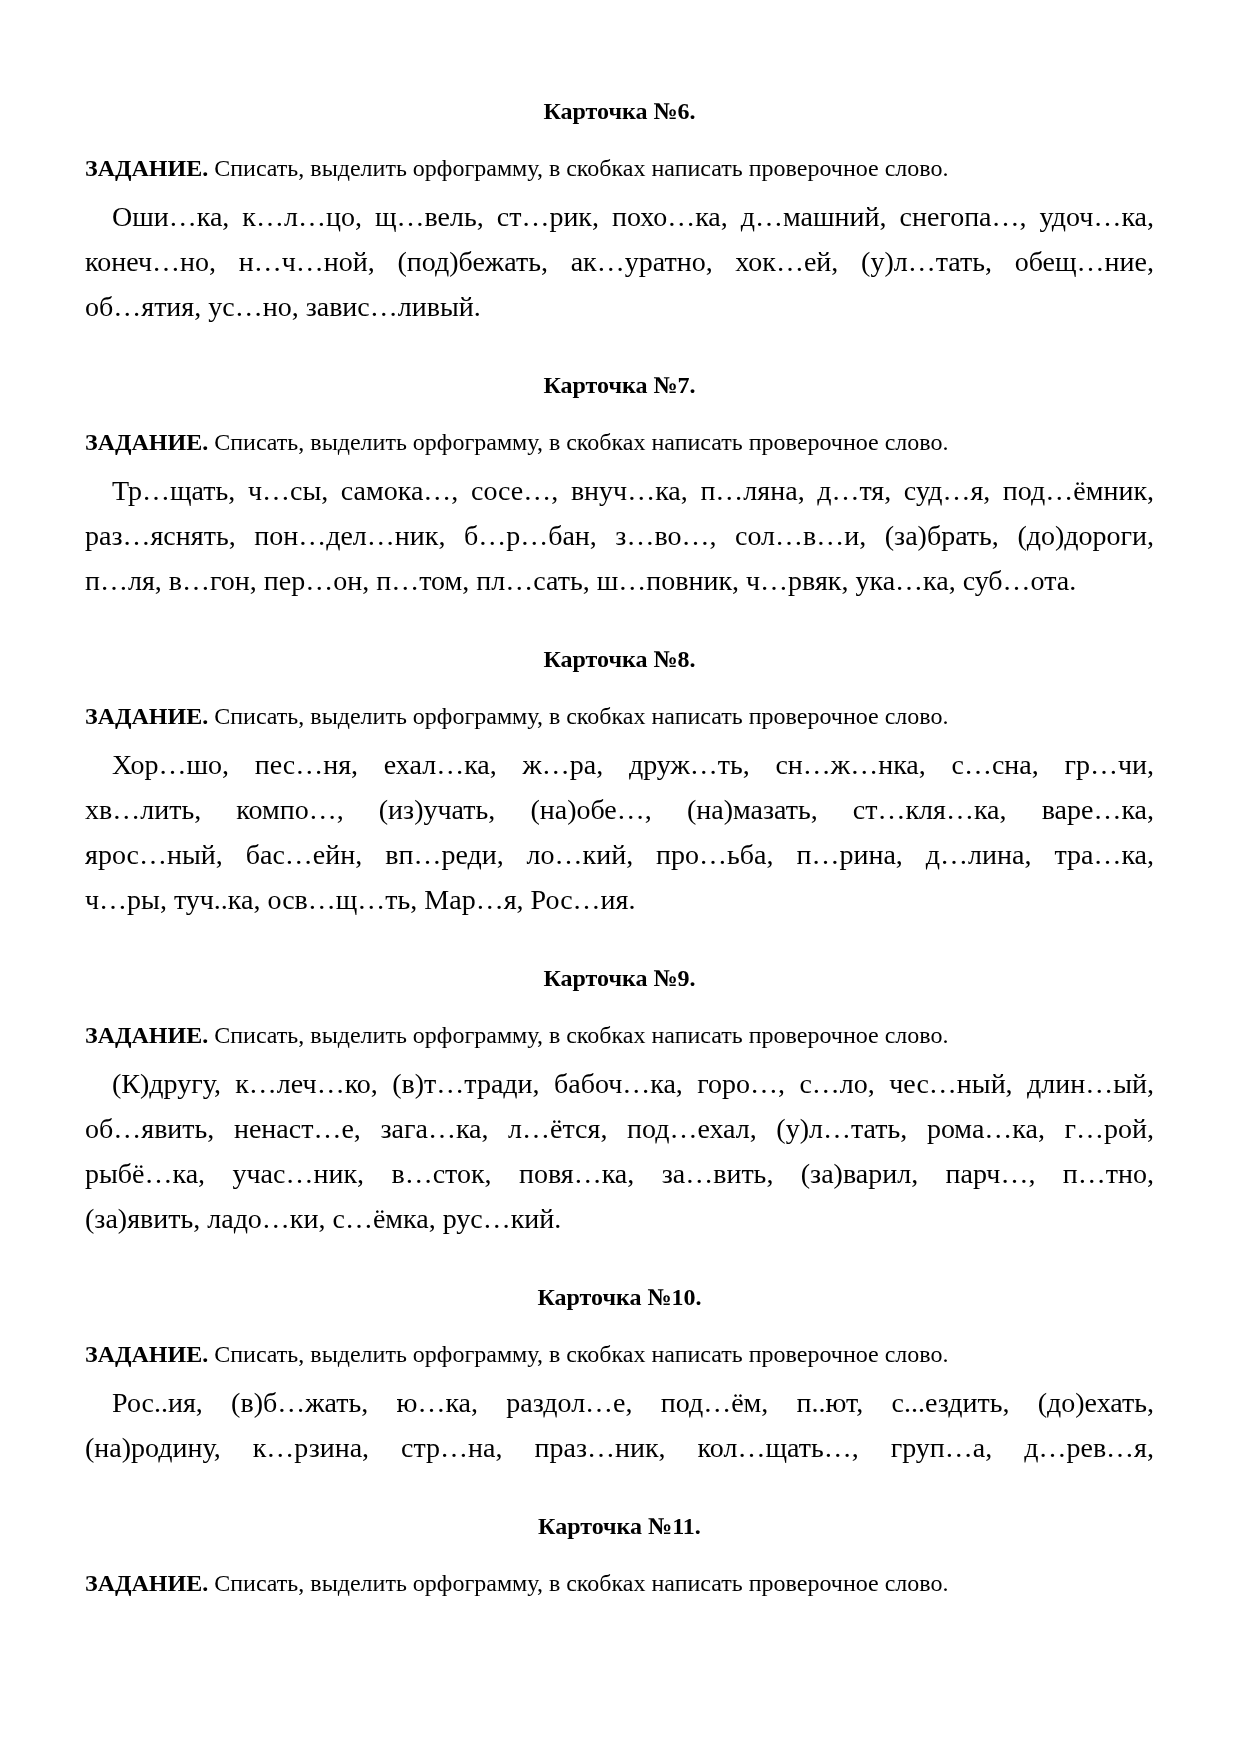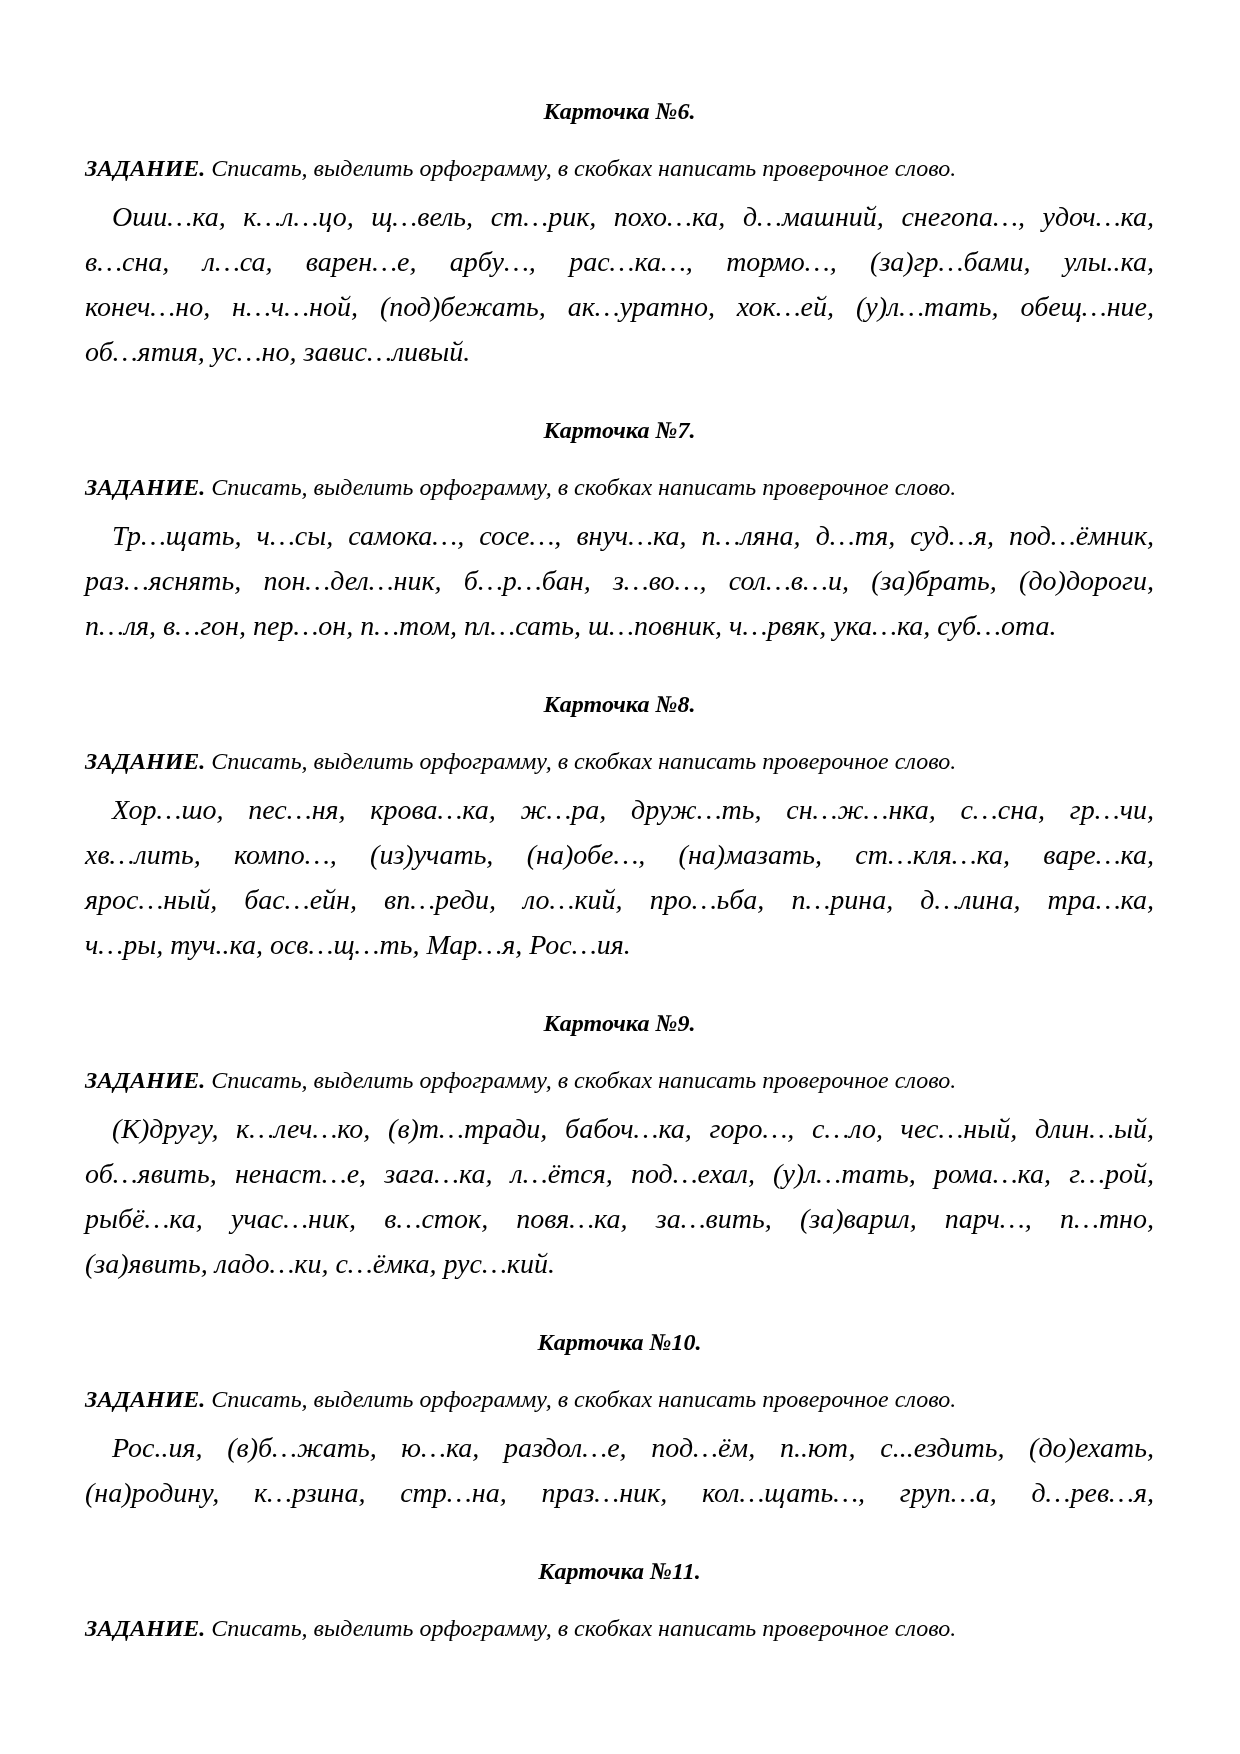--- a/index.html
+++ b/index.html
@@ -13,21 +13,20 @@
     font-family: "Liberation Serif", "DejaVu Serif", serif;
     color: #000000;
     overflow: hidden;
   }
   .page {
     box-sizing: border-box;
     width: 1240px;
     height: 1754px;
     padding: 96px 86px 0 85px;
     background: #ffffff;
-    font-style: italic;
   }
   .card-title {
     text-align: center;
     font-weight: bold;
     font-size: 24px;
     line-height: 30px;
     margin: 41px 0 20px 0;
   }
   .card:first-child .card-title {
     margin-top: 0;
@@ -55,41 +54,40 @@
 </head>
 <body>
 
 <div class="page">
 
   <div class="card">
     <div class="card-title">Карточка №6.</div>
     <p class="task"><span class="task-label">ЗАДАНИЕ.</span> <span>Списать, выделить орфограмму, в скобках написать проверочное слово.</span></p>
     <div>
       <div class="word-line jl ind">Оши…ка, к…л…цо, щ…вель, ст…рик, похо…ка, д…машний, снегопа…, удоч…ка,</div>
-      <div class="word-line jl">в…сна, л…са, варен…е, арбу…, рас…ка…, тормо…, (за)гр…бами, улы..ка,</div>
       <div class="word-line jl">конеч…но, н…ч…ной, (под)бежать, ак…уратно, хок…ей, (у)л…тать, обещ…ние,</div>
       <div class="word-line">об…ятия, ус…но, завис…ливый.</div>
     </div>
   </div>
 
   <div class="card">
     <div class="card-title">Карточка №7.</div>
     <p class="task"><span class="task-label">ЗАДАНИЕ.</span> <span>Списать, выделить орфограмму, в скобках написать проверочное слово.</span></p>
     <div>
       <div class="word-line jl ind">Тр…щать, ч…сы, самока…, сосе…, внуч…ка, п…ляна, д…тя, суд…я, под…ёмник,</div>
       <div class="word-line jl">раз…яснять, пон…дел…ник, б…р…бан, з…во…, сол…в…и, (за)брать, (до)дороги,</div>
       <div class="word-line">п…ля, в…гон, пер…он, п…том, пл…сать, ш…повник, ч…рвяк, ука…ка, суб…ота.</div>
     </div>
   </div>
 
   <div class="card">
     <div class="card-title">Карточка №8.</div>
     <p class="task"><span class="task-label">ЗАДАНИЕ.</span> <span>Списать, выделить орфограмму, в скобках написать проверочное слово.</span></p>
     <div>
-      <div class="word-line jl ind">Хор…шо, пес…ня, крова…ка, ж…ра, друж…ть, сн…ж…нка, с…сна, гр…чи,</div>
+      <div class="word-line jl ind">Хор…шо, пес…ня, ехал…ка, ж…ра, друж…ть, сн…ж…нка, с…сна, гр…чи,</div>
       <div class="word-line jl">хв…лить, компо…, (из)учать, (на)обе…, (на)мазать, ст…кля…ка, варе…ка,</div>
       <div class="word-line jl">ярос…ный, бас…ейн, вп…реди, ло…кий, про…ьба, п…рина, д…лина, тра…ка,</div>
       <div class="word-line">ч…ры, туч..ка, осв…щ…ть, Мар…я, Рос…ия.</div>
     </div>
   </div>
 
   <div class="card">
     <div class="card-title">Карточка №9.</div>
     <p class="task"><span class="task-label">ЗАДАНИЕ.</span> <span>Списать, выделить орфограмму, в скобках написать проверочное слово.</span></p>
     <div>

